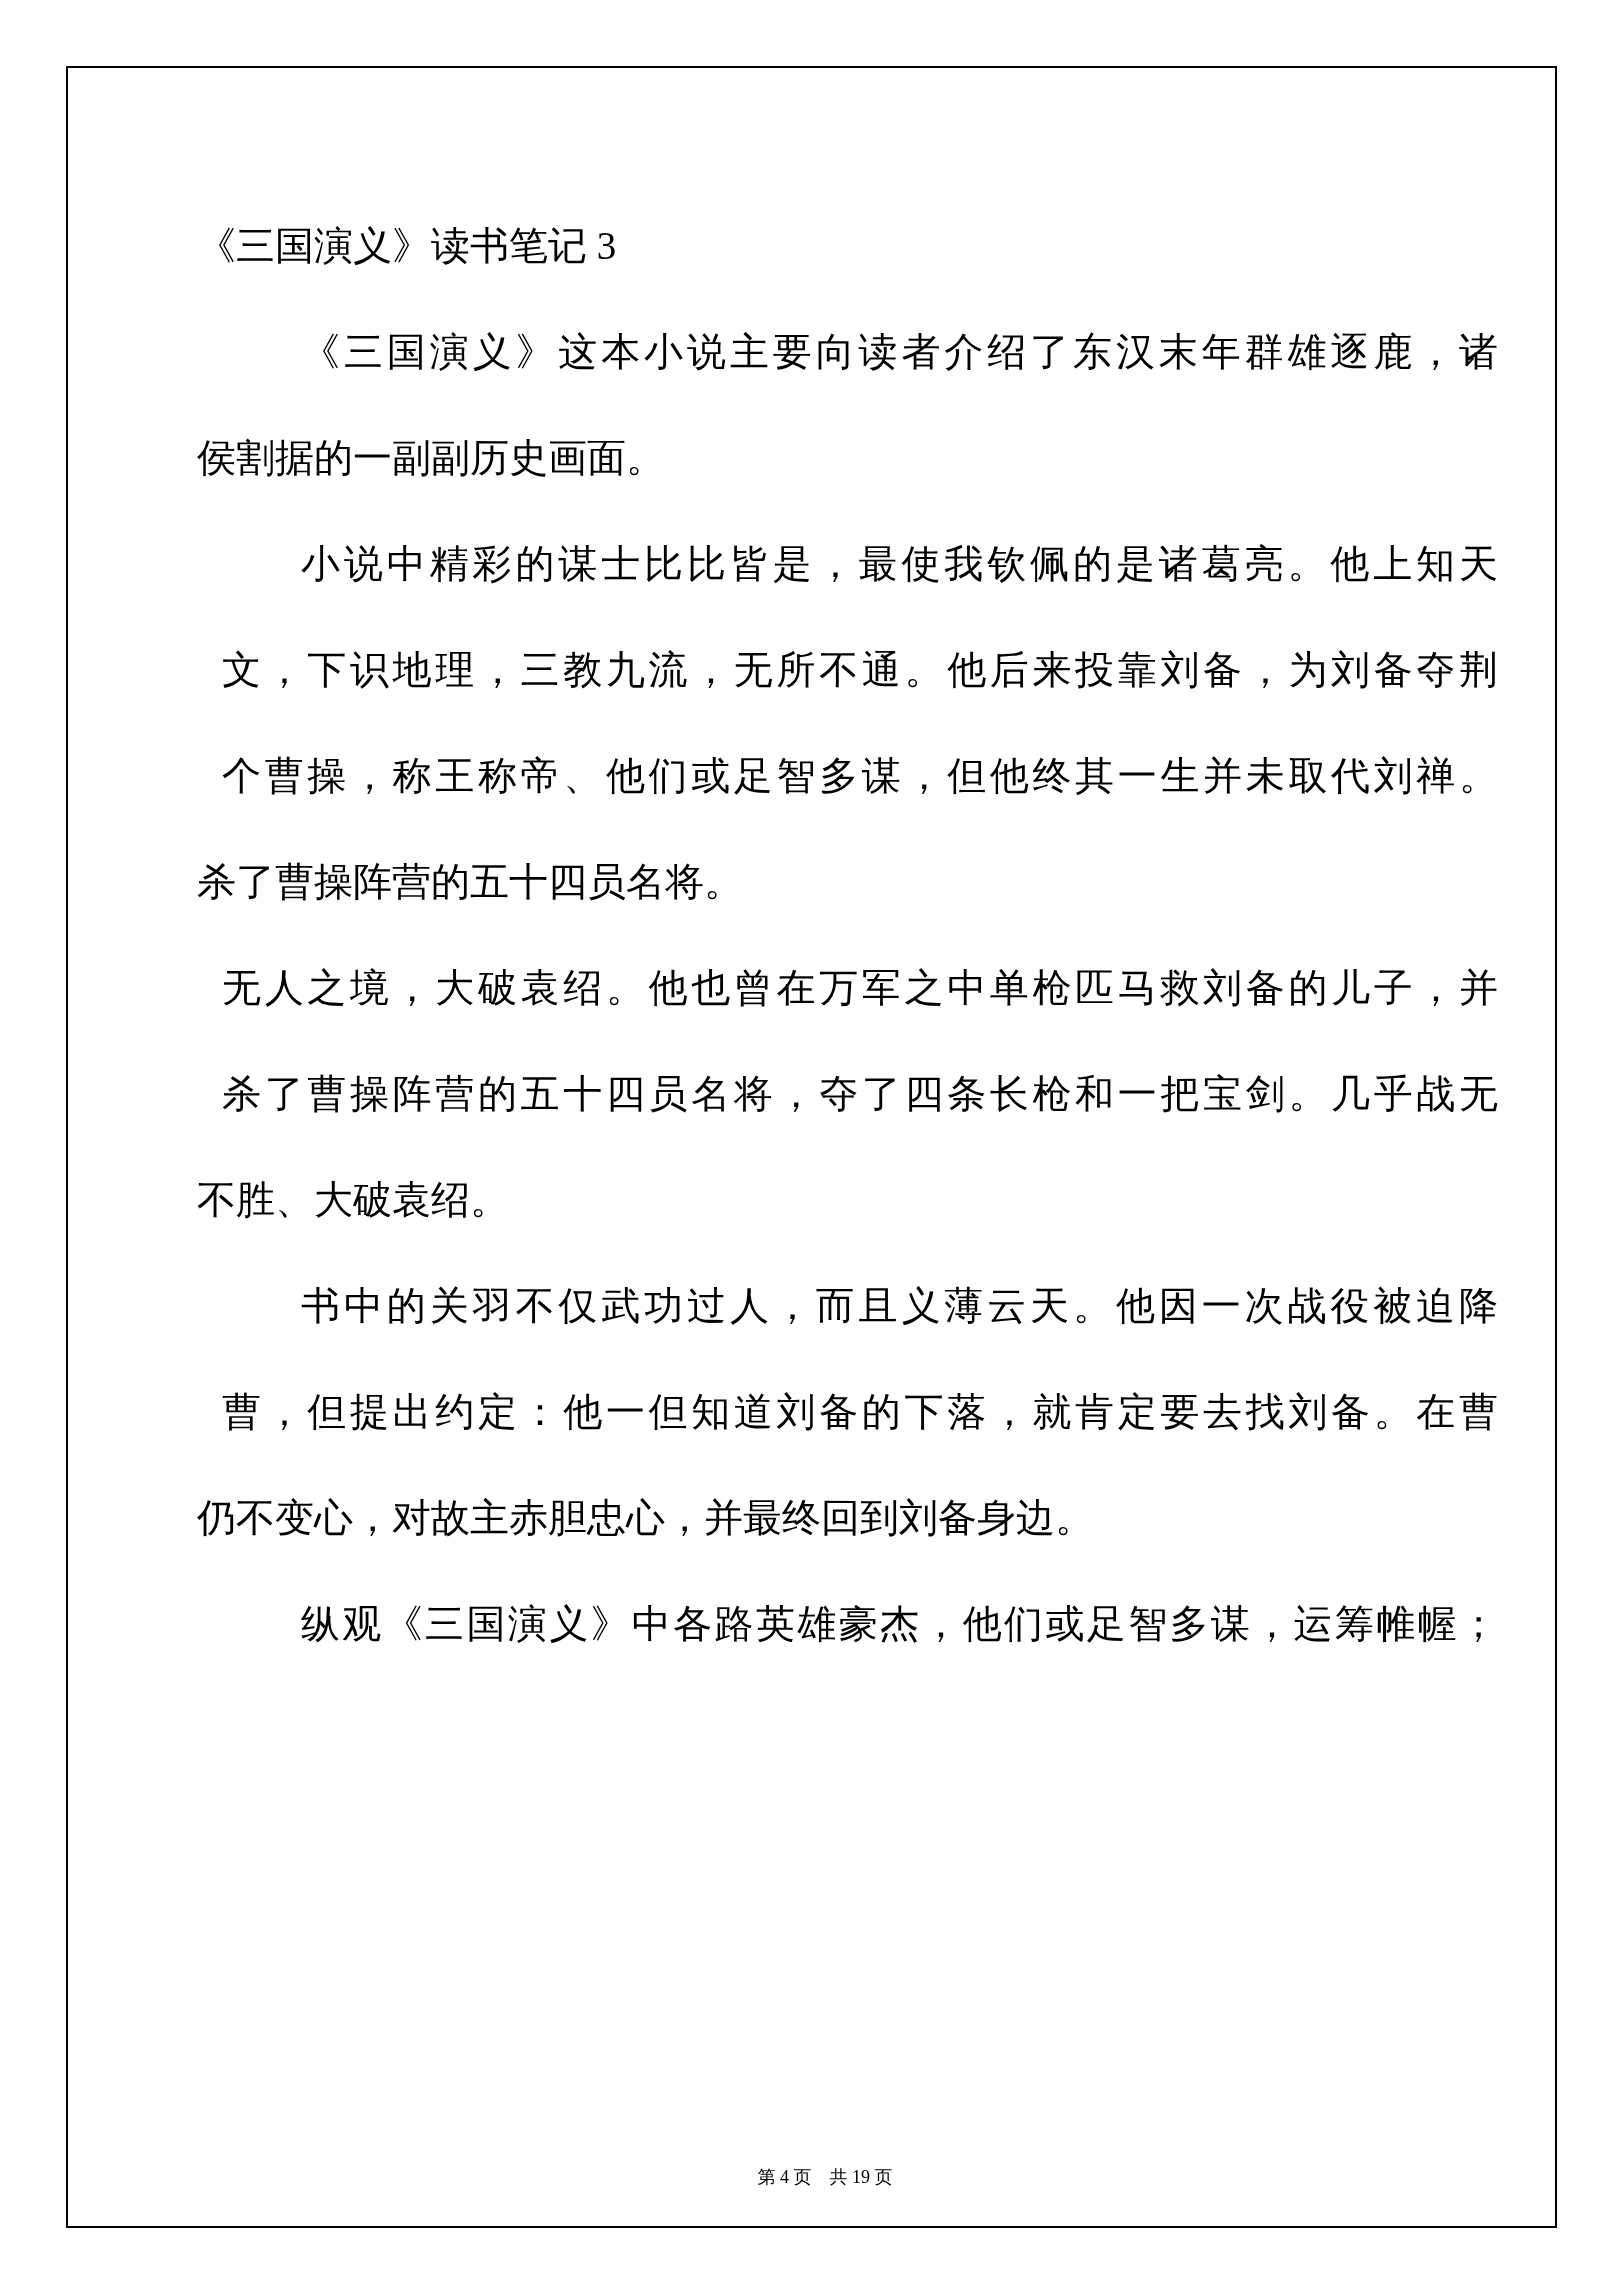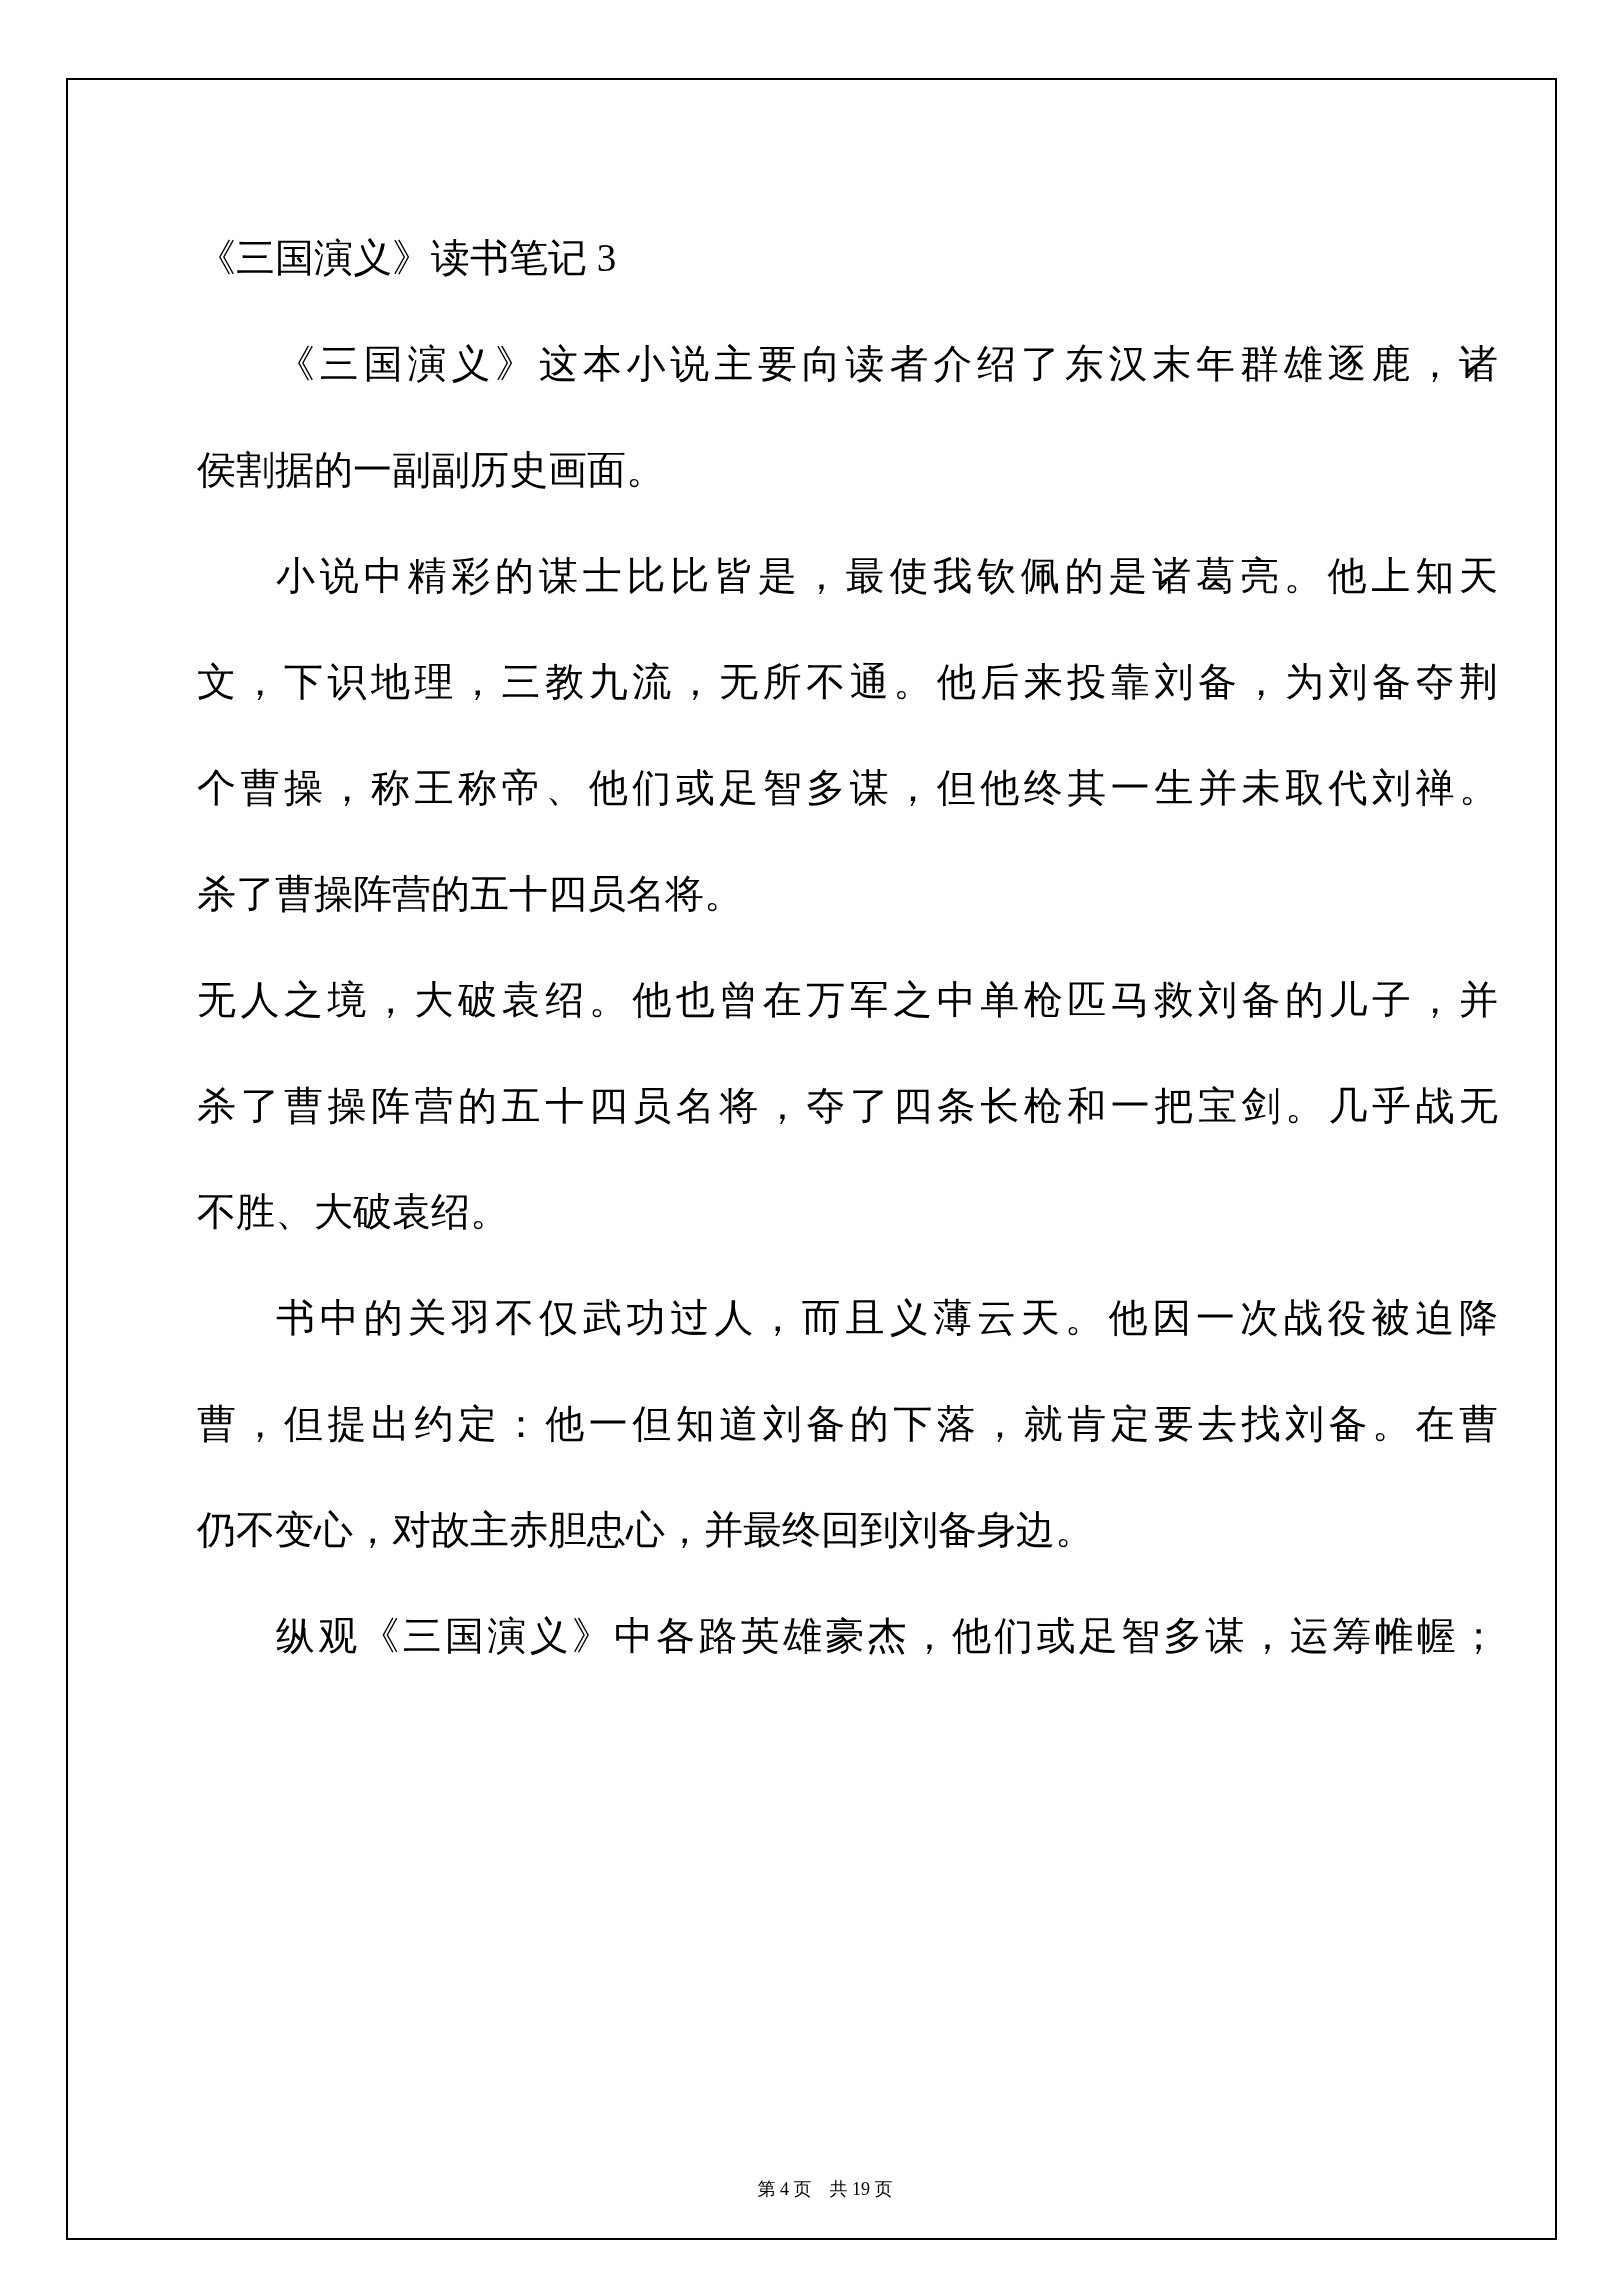--- a/index.html
+++ b/index.html
@@ -12,21 +12,21 @@
     width: 1623px;
     height: 2295px;
     background: #ffffff;
     overflow: hidden;
     font-family: "Liberation Serif", "DejaVu Serif", serif;
     color: #000000;
   }
   .frame {
     position: absolute;
     left: 66px;
-    top: 78px;
+    top: 66px;
     width: 1491px;
     height: 2162px;
     border: 2.3px solid #000000;
     box-sizing: border-box;
     background: #ffffff;
   }
   .content {
     position: absolute;
     left: 129px;
     top: 125px;
@@ -38,20 +38,21 @@
     font-size: 39px;
     white-space: normal;
     text-align: left;
   }
   .line.first {
     text-indent: 79px;
   }
   .line.fill {
     text-align: justify;
     text-align-last: justify;
+    margin-left: 25px;
   }
   .title-line {
     text-indent: 0;
   }
   .footer {
     position: absolute;
     left: 0;
     top: 2042px;
     width: 100%;
     text-align: center;

